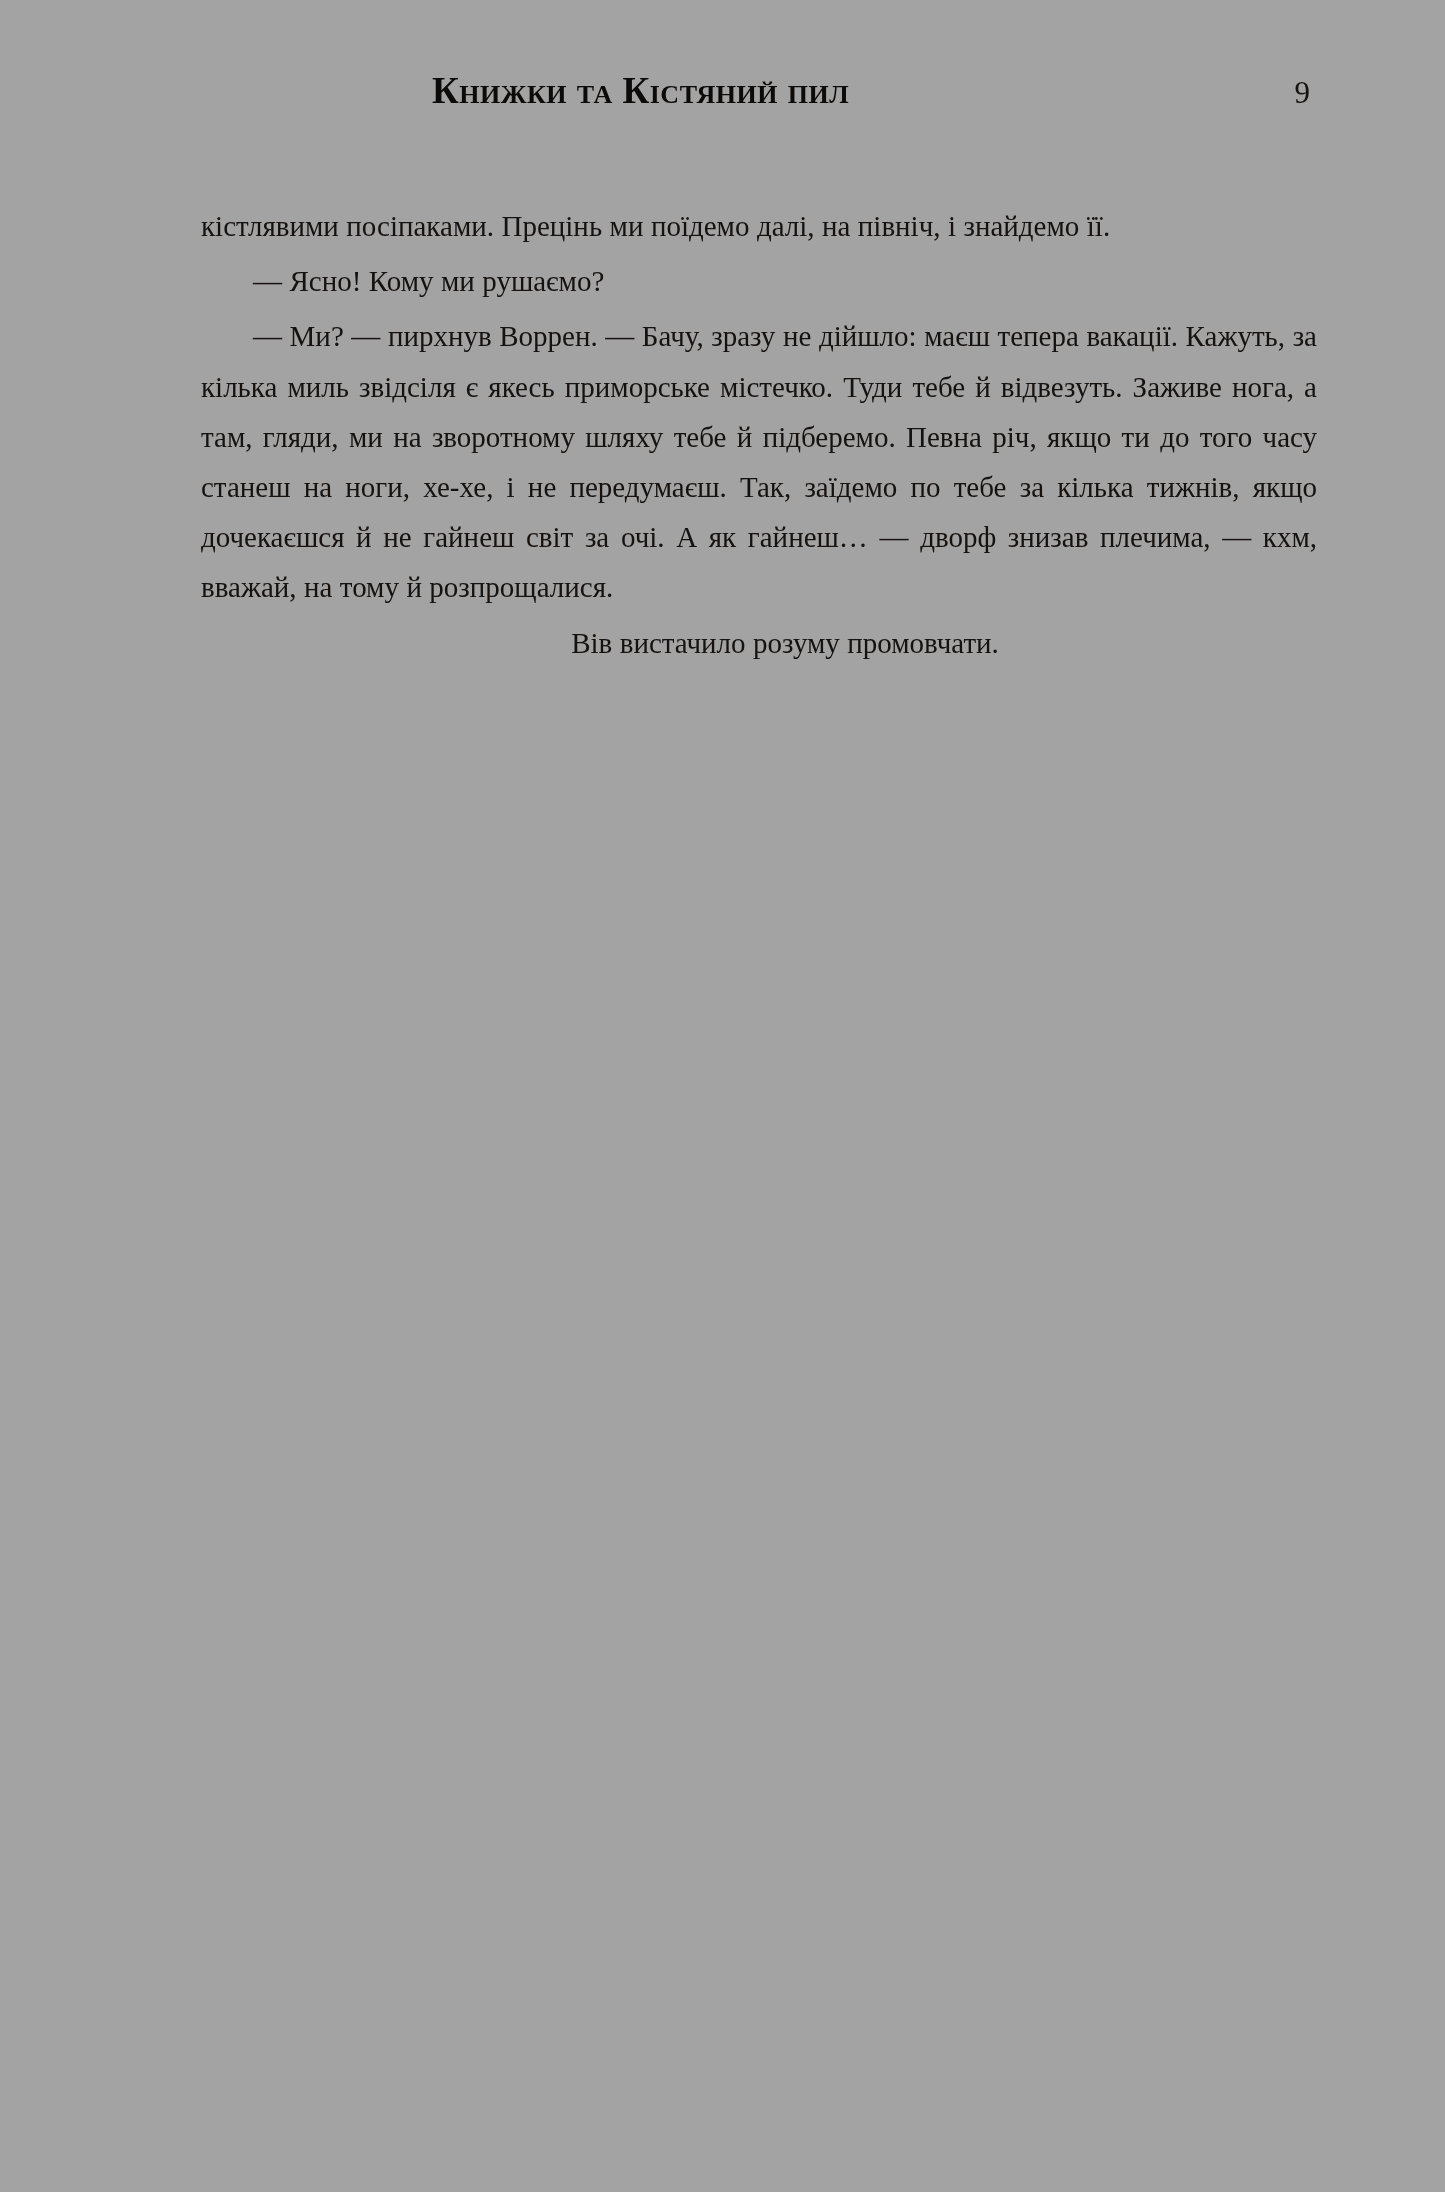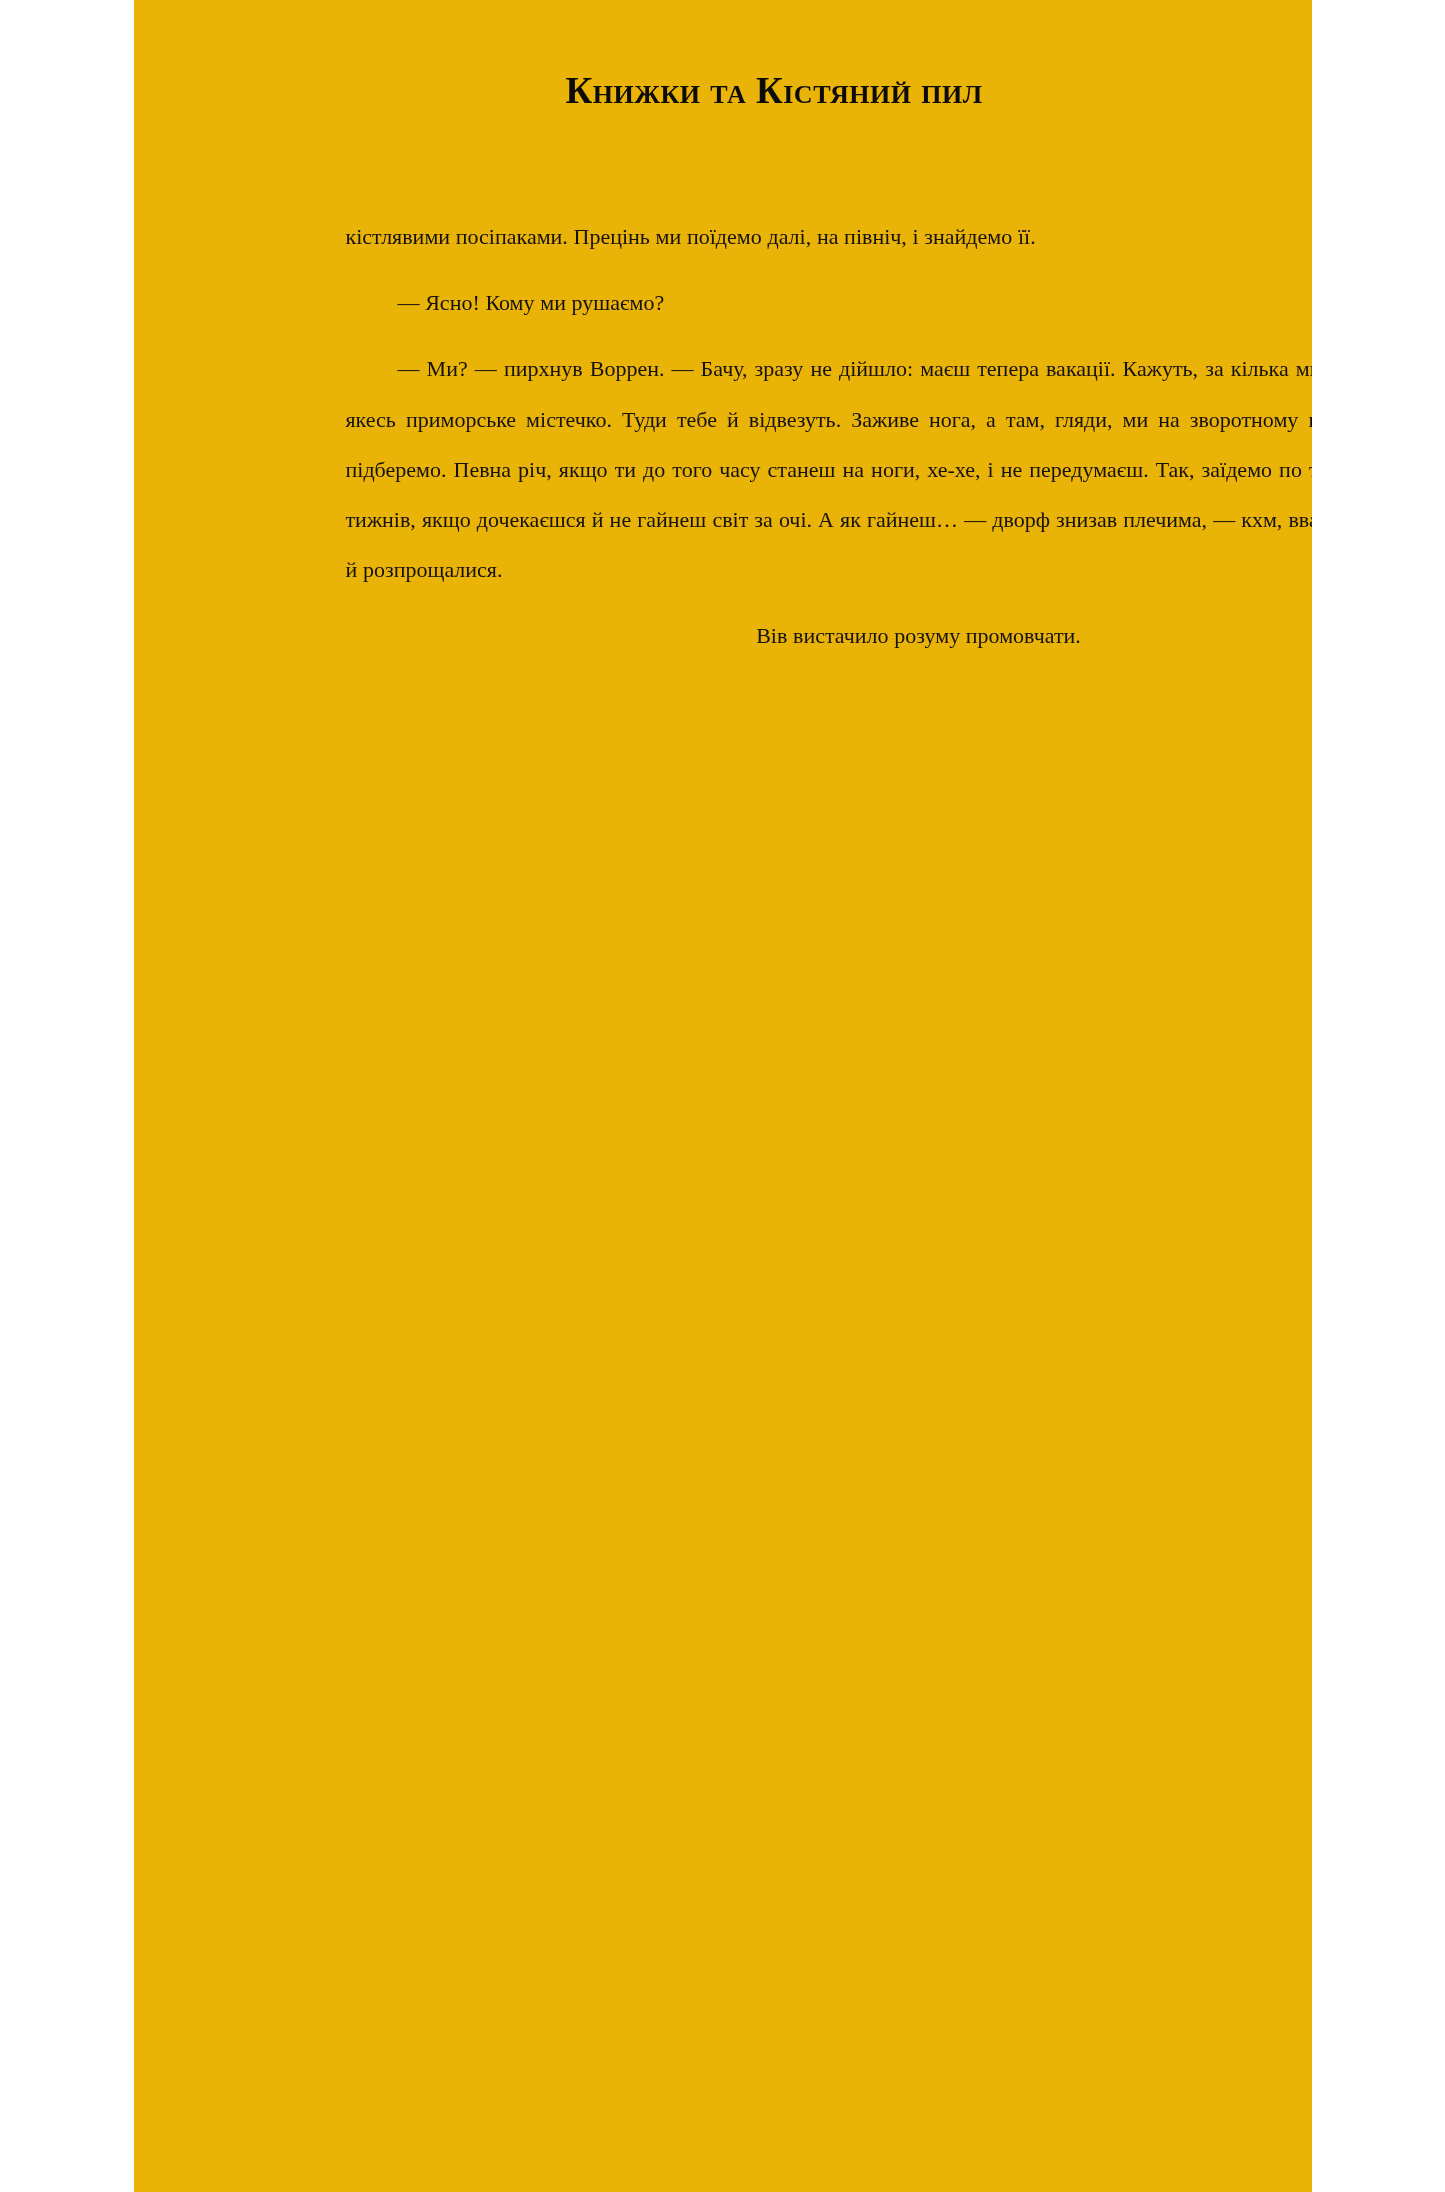--- a/index.html
+++ b/index.html
@@ -4,23 +4,23 @@
 <title>Книжки та Кістяний пил — 9</title>
 <style>
   html, body {
     margin: 0;
     padding: 0;
     background: #ffffff;
   }
 
   .page {
     position: relative;
-    width: 1178px;
+    width: 1445px;
     height: 2192px;
-    background: #eab308;
+    background: #a3a3a3;
     margin: 0 auto;
     overflow: hidden;
     box-sizing: border-box;
     font-family: "Liberation Serif", "DejaVu Serif", serif;
     color: #100d0c;
   }
 
   
   .running-head {
     position: absolute;
@@ -62,22 +62,22 @@
 
   
   .textblock {
     position: absolute;
     left: 196px;
     top: 196px;
     width: 1126px;
   }
 
   .textblock p {
-    margin: 16px;
-    font-size: 22px;
+    margin: 5px;
+    font-size: 29px;
     line-height: 50.2px;
     text-align: justify;
     text-justify: inter-word;
     hyphens: manual;
     -webkit-hyphens: manual;
     word-spacing: 0.2px;
     color: #161210;
   }
 
   .textblock p.indent {

